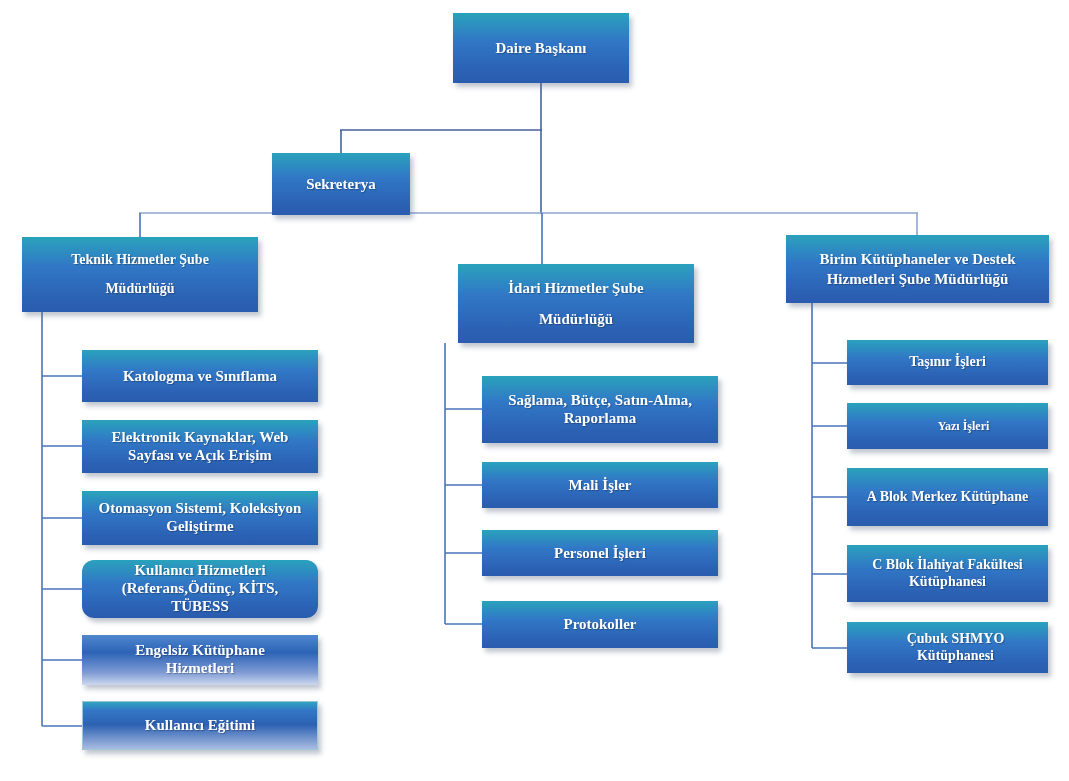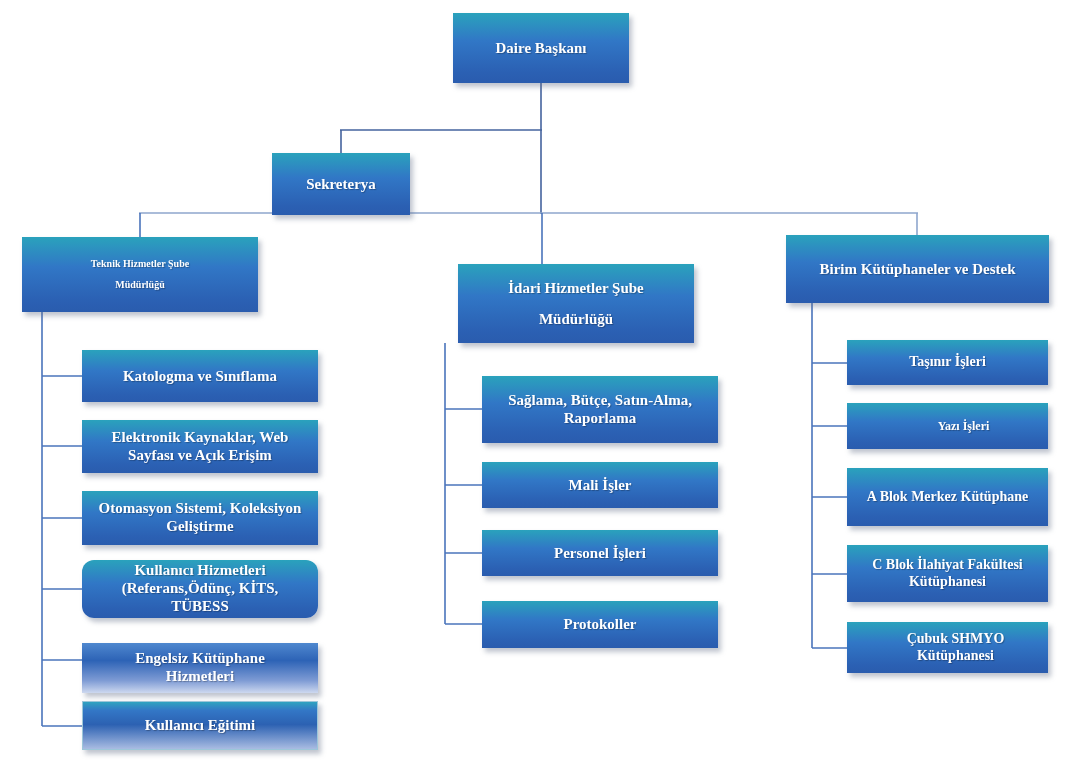--- a/index.html
+++ b/index.html
@@ -65,48 +65,49 @@
       <line x1="812" y1="574" x2="847" y2="574" stroke="#4A74BB" stroke-width="1.6"></line>
       <line x1="812" y1="648" x2="847" y2="648" stroke="#4A74BB" stroke-width="1.6"></line>
     </svg>
   <div id="nodes-layer">
       <div class="node standard sp-normal" style="left: 453px; top: 13px; width: 176px; height: 70px; font-size: 15px;">
         <div class="line">Daire Başkanı</div>
       </div>
       <div class="node standard sp-normal" style="left: 272px; top: 153px; width: 138px; height: 62px; font-size: 15px;">
         <div class="line">Sekreterya</div>
       </div>
-      <div class="node standard sp-wide" style="left: 22px; top: 237px; width: 236px; height: 75px; font-size: 10px;">
+      <div class="node standard sp-wide" style="left: 22px; top: 237px; width: 236px; height: 75px; font-size: 14px;">
         <div class="line">Teknik Hizmetler Şube</div>
         <div class="line">Müdürlüğü</div>
       </div>
       <div class="node standard sp-wide" style="left: 424px; top: 264px; width: 236px; height: 79px; font-size: 15px; margin-left: 34px;">
         <div class="line">İdari Hizmetler Şube</div>
         <div class="line">Müdürlüğü</div>
       </div>
       <div class="node standard sp-normal" style="left: 786px; top: 235px; width: 263px; height: 68px; font-size: 15px;">
         <div class="line">Birim Kütüphaneler ve Destek</div>
+        <div class="line">Hizmetleri Şube Müdürlüğü</div>
       </div>
       <div class="node standard sp-normal" style="left: 82px; top: 350px; width: 236px; height: 52px; font-size: 15px; justify-content: center;">
         <div class="line">Katologma ve Sınıflama</div>
       </div>
       <div class="node standard sp-tight" style="left: 82px; top: 420px; width: 236px; height: 53px; font-size: 15px;">
         <div class="line">Elektronik Kaynaklar, Web</div>
         <div class="line">Sayfası ve Açık Erişim</div>
       </div>
       <div class="node standard sp-tight" style="left: 82px; top: 491px; width: 236px; height: 54px; font-size: 15px;">
         <div class="line">Otomasyon Sistemi, Koleksiyon</div>
         <div class="line">Geliştirme</div>
       </div>
       <div class="node standard sp-tight" style="left: 82px; top: 560px; width: 236px; height: 58px; font-size: 15px; border-radius: 12px;">
         <div class="line">Kullanıcı Hizmetleri</div>
         <div class="line">(Referans,Ödünç, KİTS,</div>
         <div class="line">TÜBESS</div>
       </div>
-      <div class="node fade sp-tight" style="left: 82px; top: 635px; width: 236px; height: 50px; font-size: 15px; margin-top: 8px;">
+      <div class="node fade sp-tight" style="left: 82px; top: 635px; width: 236px; height: 50px; font-size: 15px;">
         <div class="line">Engelsiz Kütüphane</div>
         <div class="line">Hizmetleri</div>
       </div>
       <div class="node fade-teal sp-normal" style="left: 82px; top: 701px; width: 236px; height: 49px; font-size: 15px;">
         <div class="line">Kullanıcı Eğitimi</div>
       </div>
       <div class="node standard sp-tight" style="left: 482px; top: 376px; width: 236px; height: 67px; font-size: 15px; font-family: Liberation Serif, serif;">
         <div class="line">Sağlama, Bütçe, Satın-Alma,</div>
         <div class="line">Raporlama</div>
       </div>

